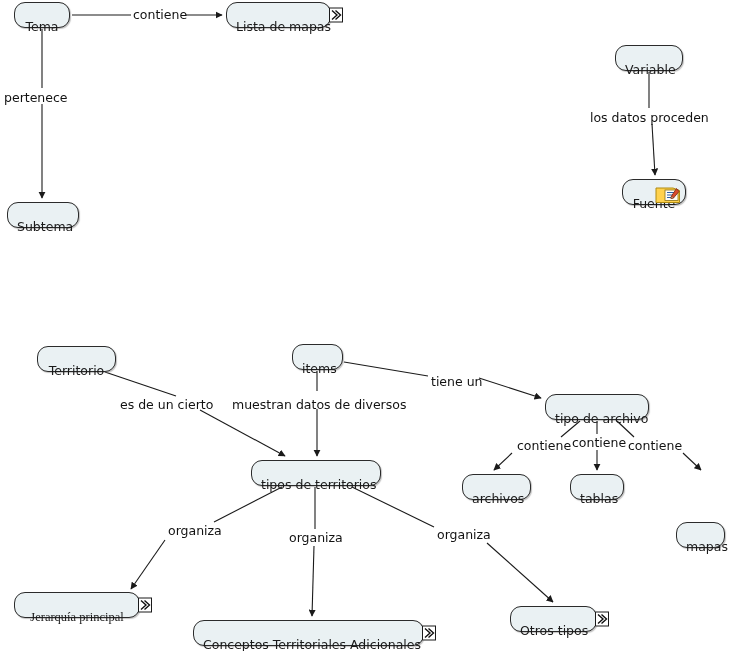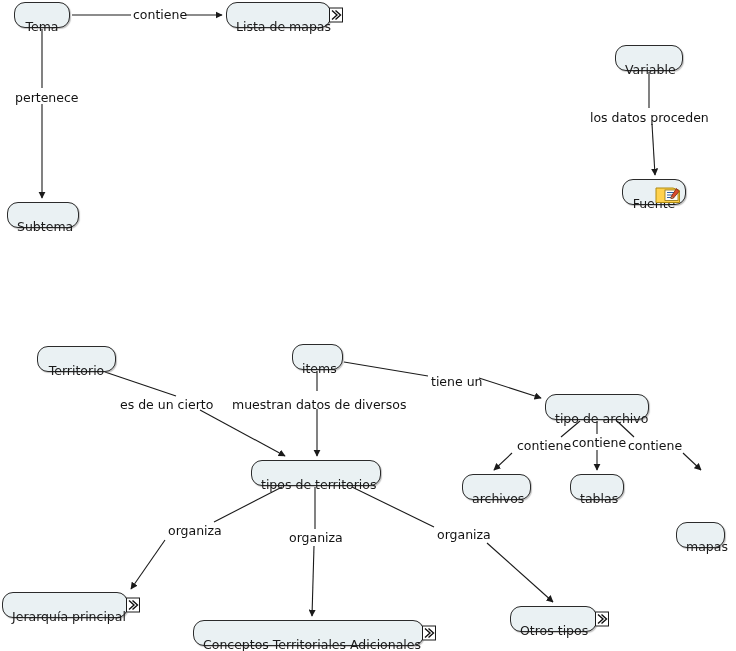--- a/index.html
+++ b/index.html
@@ -187,21 +187,21 @@
   </div>
 
   <div class="node" style="left:570px; top:474px; width:54px;">
     <span class="node-label">tablas</span>
   </div>
 
   <div class="node" style="left:676px; top:474px; width:49px;margin-top:48px;">
     <span class="node-label">mapas</span>
   </div>
 
-  <div class="node" style="left:2px; top:592px; width:126px;">
+  <div class="node" style="left:14px; top:592px; width:126px;font-family:Liberation Serif, serif;">
     <span class="node-label">Jerarquía principal</span>
     <span class="expand-badge">
       <svg width="12" height="13" viewBox="0 0 12 13">
         <path d="M2 2 L7 6.5 L2 11" fill="none" stroke="#111" stroke-width="1.4"></path>
         <path d="M5.5 2 L10.5 6.5 L5.5 11" fill="none" stroke="#111" stroke-width="1.4"></path>
       </svg>
     </span>
   </div>
 
   <div class="node" style="left:193px; top:620px; width:231px;">
@@ -218,21 +218,21 @@
     <span class="node-label">Otros tipos</span>
     <span class="expand-badge">
       <svg width="12" height="13" viewBox="0 0 12 13">
         <path d="M2 2 L7 6.5 L2 11" fill="none" stroke="#111" stroke-width="1.4"></path>
         <path d="M5.5 2 L10.5 6.5 L5.5 11" fill="none" stroke="#111" stroke-width="1.4"></path>
       </svg>
     </span>
   </div>
 
   <div class="link-label" style="left:133px; top:8px;">contiene</div>
-  <div class="link-label" style="left:15px; top:91px;">pertenece</div>
+  <div class="link-label" style="left:4px; top:91px;">pertenece</div>
   <div class="link-label" style="left:590px; top:111px;">los datos proceden</div>
   <div class="link-label" style="left:431px; top:375px;">tiene un</div>
   <div class="link-label" style="left:120px; top:398px;">es de un cierto</div>
   <div class="link-label" style="left:232px; top:398px;">muestran datos de diversos</div>
   <div class="link-label" style="left:517px; top:439px;">contiene</div>
   <div class="link-label" style="left:572px; top:436px;">contiene</div>
   <div class="link-label" style="left:628px; top:439px;">contiene</div>
   <div class="link-label" style="left:168px; top:524px;">organiza</div>
   <div class="link-label" style="left:289px; top:531px;">organiza</div>
   <div class="link-label" style="left:437px; top:528px;">organiza</div>

